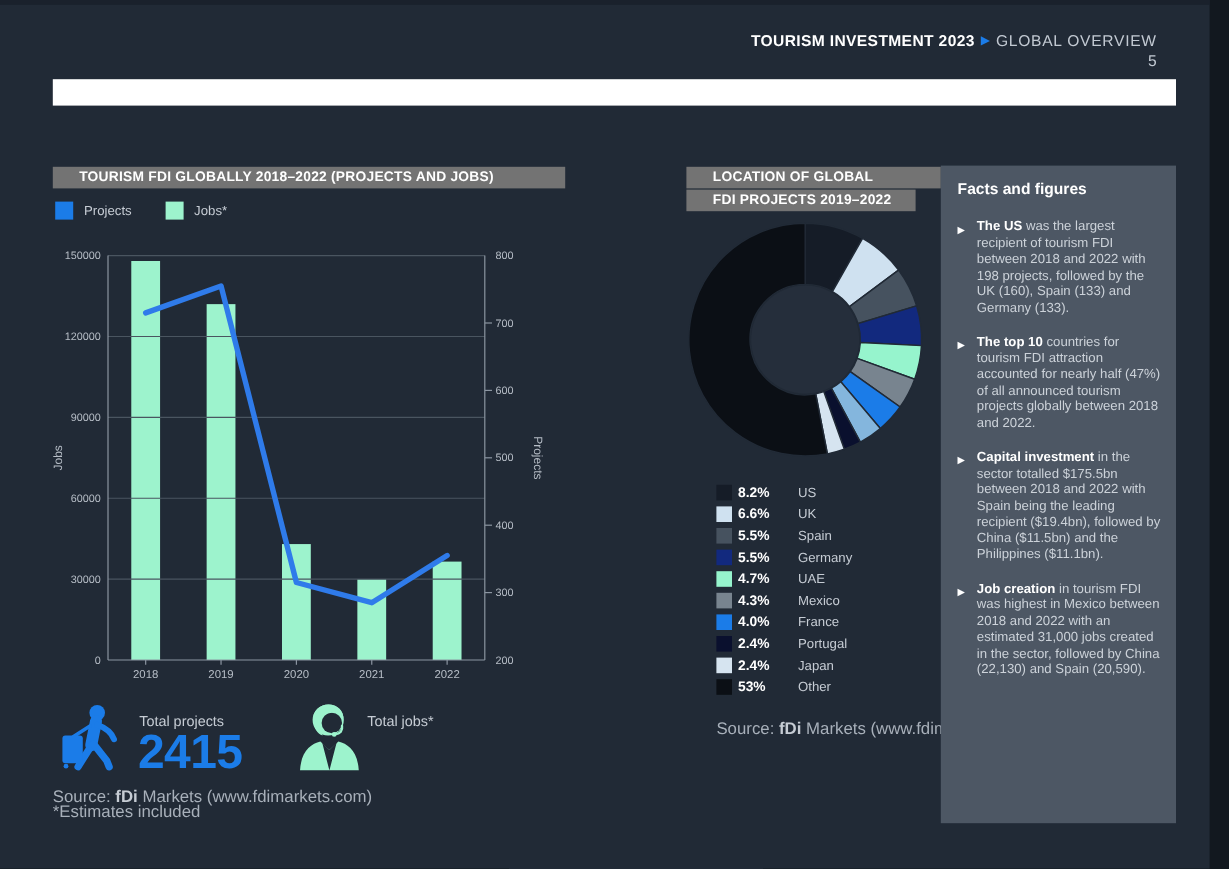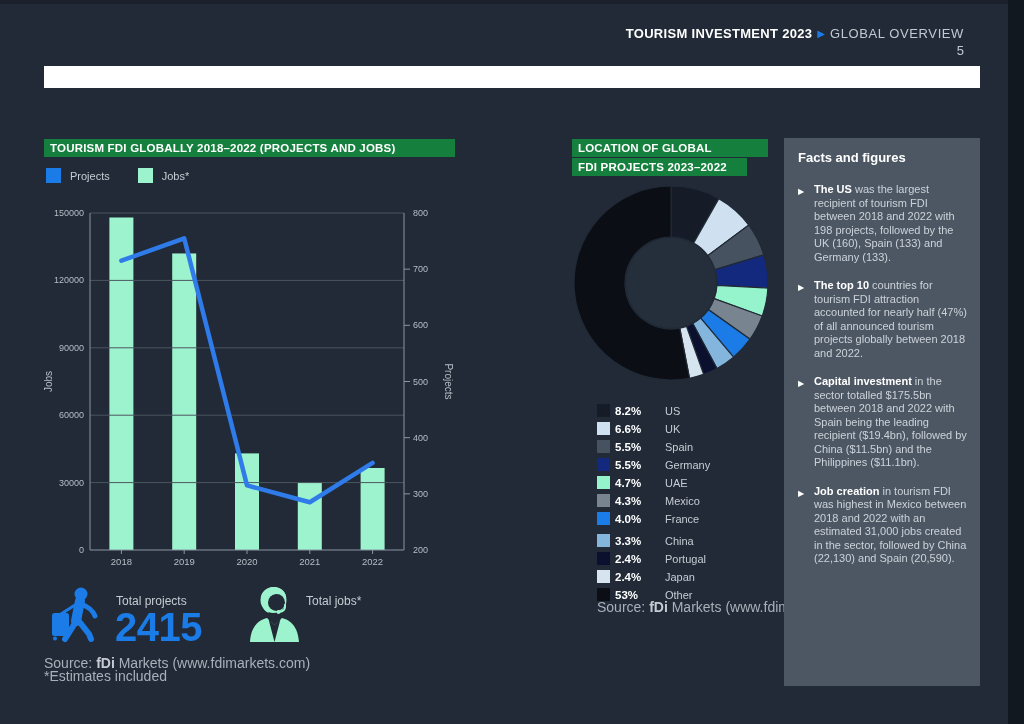--- a/index.html
+++ b/index.html
@@ -8,22 +8,22 @@
   .abs{position:absolute;}
   .top-strip{left:0;top:0;width:1024px;height:4px;background:#1a212c;}
   
   .hdr{top:26px;right:44px;font-size:13px;color:#ffffff;white-space:nowrap;}
   .hdr .brand{font-weight:800;letter-spacing:.3px;}
   .hdr .arrow{color:#1b7ce8;font-size:10px;margin:0 5px;vertical-align:1px;}
   .hdr .section{color:#c2c9d2;letter-spacing:.6px;}
   .pagenum{top:43px;right:44px;font-size:13px;color:#c2c9d2;}
   .white-bar{left:44px;top:66px;width:936px;height:22px;background:#ffffff;}
   
-  .tbar{background:#15803d;color:#fff;font-weight:800;font-size:11.5px;line-height:18px;
-        height:18px;padding-left:6px;letter-spacing:.2px;white-space:nowrap;}
+  .tbar{background:#737373;color:#fff;font-weight:800;font-size:11.5px;line-height:18px;
+        height:18px;padding-left:22px;letter-spacing:.2px;white-space:nowrap;}
   .tbar-left{left:44px;top:139px;width:405px;}
   .tbar-d1{left:572px;top:139px;width:190px;}
   .tbar-d2{left:572px;top:158px;width:169px;}
   
   .bc-legend{left:46px;top:168px;display:flex;align-items:center;}
   .bc-legend .sw{width:15px;height:15px;margin-right:9px;}
   .bc-legend .lbl{font-size:11px;color:#c6ccd4;margin-right:28px;}
   
   .tot-label{font-size:12px;color:#c6ccd4;}
   .tot-value{font-weight:800;font-size:40px;letter-spacing:-.5px;line-height:40px;}
@@ -139,21 +139,21 @@
     <path d="M21.5,34 L27.5,57 L33.5,34 L27.5,40 Z" fill="#212a36"></path>
   </svg>
   <div class="abs tot-label" style="left:306px;top:594px;">Total jobs*</div>
 
   <div class="abs src" style="left:44px;top:657px;">
     <div><span>Source: </span><b>fDi</b><span> Markets (www.fdimarkets.com)</span></div>
     <div>*Estimates included</div>
   </div>
 
   <div class="abs tbar tbar-d1">LOCATION OF GLOBAL</div>
-  <div class="abs tbar tbar-d2">FDI PROJECTS 2023–2022</div>
+  <div class="abs tbar tbar-d2">FDI PROJECTS 2019–2022</div>
   <svg id="donut-svg" class="abs" style="left:565px;top:180px;" width="212" height="208">
       <circle cx="106" cy="103" r="45" fill="#252e3b"></circle>
       <path d="M106,6 A97 97 0 0 1 153.838078004249,18.616836437240707 L128.68609884737583,62.98324202178426 A46 46 0 0 0 106,57 Z" fill="#151c27" stroke="#212a36" stroke-width="1.2"></path>
       <path d="M153.838078004249,18.616836437240707 A97 97 0 0 1 183.80594969723924,45.07561660482973 L142.897666866732,75.53070478167183 A46 46 0 0 0 128.68609884737583,62.98324202178426 Z" fill="#cfe1f0" stroke="#212a36" stroke-width="1.2"></path>
       <path d="M183.80594969723924,45.07561660482973 A97 97 0 0 1 198.83703703183227,74.88799980168245 L150.02581137592045,89.66853598842673 A46 46 0 0 0 142.897666866732,75.53070478167183 Z" fill="#46525f" stroke="#212a36" stroke-width="1.2"></path>
       <path d="M198.83703703183227,74.88799980168245 A97 97 0 0 1 202.8694487744163,108.03089397033378 L151.938089109517,105.38578476943664 A46 46 0 0 0 150.02581137592045,89.66853598842673 Z" fill="#12297e" stroke="#212a36" stroke-width="1.2"></path>
       <path d="M202.8694487744163,108.03089397033378 A97 97 0 0 1 197.2022363488466,136.03259125423136 L149.25054507264892,118.66494018241899 A46 46 0 0 0 151.938089109517,105.38578476943664 Z" fill="#96f4cd" stroke="#212a36" stroke-width="1.2"></path>
       <path d="M197.2022363488466,136.03259125423136 A97 97 0 0 1 185.06209472416745,159.19773285308557 L143.49336450836807,129.65047124991688 A46 46 0 0 0 149.25054507264892,118.66494018241899 Z" fill="#78848f" stroke="#212a36" stroke-width="1.2"></path>
       <path d="M185.06209472416745,159.19773285308557 A97 97 0 0 1 168.58376328605326,177.10986825622652 L135.6788980531799,138.1448859771796 A46 46 0 0 0 143.49336450836807,129.65047124991688 Z" fill="#1b7ce8" stroke="#212a36" stroke-width="1.2"></path>
       <path d="M168.58376328605326,177.10986825622652 A97 97 0 0 1 151.96909759127297,188.41570152287005 L127.79977823916037,143.5064151551755 A46 46 0 0 0 135.6788980531799,138.1448859771796 Z" fill="#84b6dd" stroke="#212a36" stroke-width="1.2"></path>
@@ -190,25 +190,20 @@
       <div class="dl-row">
         <span class="dl-sw" style="background: rgb(120, 132, 143);"></span>
         <span class="dl-pct">4.3%</span>
         <span class="dl-name">Mexico</span>
       </div>
       <div class="dl-row">
         <span class="dl-sw" style="background: rgb(27, 124, 232);"></span>
         <span class="dl-pct">4.0%</span>
         <span class="dl-name">France</span>
       </div>
-      <div class="dl-row gap">
-        <span class="dl-sw" style="background: rgb(132, 182, 221);"></span>
-        <span class="dl-pct">3.3%</span>
-        <span class="dl-name">China</span>
-      </div>
       <div class="dl-row">
         <span class="dl-sw" style="background: rgb(10, 16, 46);"></span>
         <span class="dl-pct">2.4%</span>
         <span class="dl-name">Portugal</span>
       </div>
       <div class="dl-row">
         <span class="dl-sw" style="background: rgb(214, 228, 240);"></span>
         <span class="dl-pct">2.4%</span>
         <span class="dl-name">Japan</span>
       </div>

